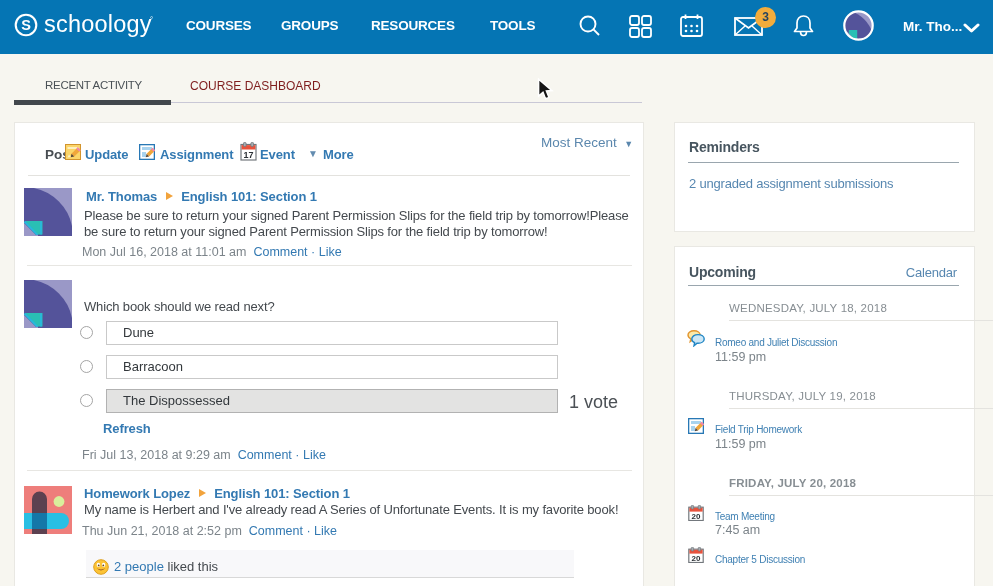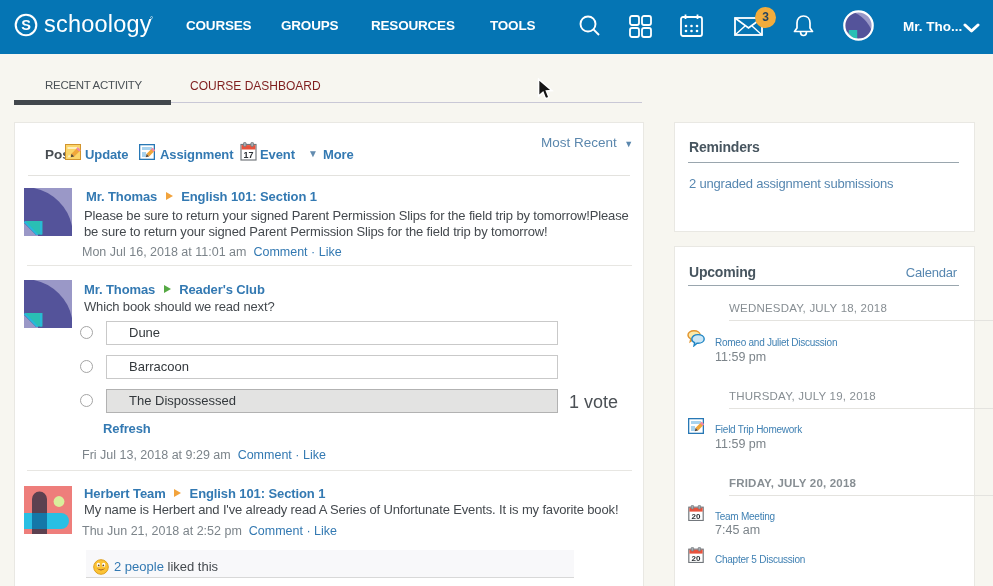--- a/index.html
+++ b/index.html
@@ -33,21 +33,21 @@
   .title { white-space:nowrap; }
   .title a { color:#3379b2; text-decoration:none; font-weight:bold; font-size:13px; letter-spacing:-0.1px; }
   .body { color:#44494e; font-size:13px; letter-spacing:-0.15px; line-height:16px; }
   .dateline { color:#7c848a; font-size:12.5px; white-space:nowrap; }
   .dateline a { color:#3379b2; text-decoration:none; }
 
   .sep { position:absolute; left:12px; width:605px; height:1px; background:#e7e6e2; }
 
   .pollrow { position:absolute; height:23px; }
   .radio { position:absolute; left:-2px; top:5px; width:13px; height:13px; border:1px solid #a5a5a5; border-radius:50%; background:#fff; }
-  .pollbox { position:absolute; left:24px; top:0; width:452px; height:24px; border:1px solid #c9c9c9; background:#fff; font-size:13px; color:#33383c; line-height:22px; padding-left:22px; }
+  .pollbox { position:absolute; left:24px; top:0; width:452px; height:24px; border:1px solid #c9c9c9; background:#fff; font-size:13px; color:#33383c; line-height:22px; padding-left:16px; }
   .pollbox.voted { background:#e3e3e2; border-color:#b2b2b2; }
 
   .likedbar { position:absolute; left:71px; top:427px; width:488px; height:28px; background:#f8f8fa; border-bottom:1px solid #d8d8d8; }
 
   
   .cardh { font-size:14px; font-weight:bold; color:#47555f; letter-spacing:-0.2px; }
   .sideb a { color:#5787b0; text-decoration:none; font-size:13px; letter-spacing:-0.2px; }
   .divider { height:1px; background:#9aa6ae; margin-top:8px; }
   .dgroup { color:#878e93; font-size:11.5px; letter-spacing:0.2px; border-bottom:1px solid #e4e3df; padding-bottom:6px;margin-left:40px; }
   .uitem a { color:#4081b3; text-decoration:none; font-size:10px; letter-spacing:-0.25px; white-space:nowrap; }
@@ -205,27 +205,20 @@
 
   <svg style="position:absolute; left:9px; top:157px;" width="48" height="48" viewBox="0 0 48 48">
     <rect width="48" height="48" fill="#9a98c7"></rect>
     <path d="M9.9 0 A49 49 0 0 1 48 38 L48 48 L0 48 L0 0 Z" fill="#54539a"></path>
     <path d="M1 33 L18.5 33 L18.5 46.5 L13.5 46.5 Z" fill="#2abfb4"></path>
     <path d="M0 35 L12 47 L0 47 Z" fill="#9a98c7"></path>
     <line x1="0.5" y1="33.5" x2="13.5" y2="47" stroke="#28b8dc" stroke-width="2"></line>
     <line x1="17" y1="33.5" x2="17" y2="46.5" stroke="#28b8dc" stroke-width="1.8"></line>
     <rect x="0" y="47" width="14" height="1" fill="#9a98c7"></rect>
   </svg>
-  <div class="title" style="position:absolute; left:69px; top:156.5px;">
-    <a href="#">Mr. Thomas</a>
-    <svg width="9" height="10" viewBox="0 0 9 10" style="margin:0 3px;">
-        <path d="M1 1 L8 5 L1 9 Z" fill="#56a944"></path>
-      </svg>
-    <a href="#">Reader's Club</a>
-  </div>
   <div class="body" style="position:absolute; left:69px; top:176px;">Which book should we read next?</div>
 
   <div class="pollrow" style="left:67px; top:198px;">
     <div class="radio"></div>
     <div class="pollbox">Dune</div>
   </div>
   <div class="pollrow" style="left:67px; top:232px;">
     <div class="radio"></div>
     <div class="pollbox">Barracoon</div>
   </div>
@@ -240,21 +233,21 @@
   <div class="sep" style="top:347px;"></div>
 
   <svg style="position:absolute; left:9px; top:363px;" width="48" height="48" viewBox="0 0 48 48">
     <rect width="48" height="48" fill="#ee7e7b"></rect>
     <circle cx="35" cy="15.5" r="5.4" fill="#d9ef9c"></circle>
     <path d="M8 48 L8 13 A 7.5 7.5 0 0 1 23 13 L23 48 Z" fill="#5c4150"></path>
     <path d="M0 27 L37 27 A 8 8 0 0 1 37 43 L0 43 Z" fill="#29bfe3"></path>
     <rect x="8" y="27" width="15" height="16" fill="#1477a8"></rect>
   </svg>
   <div class="title" style="position:absolute; left:69px; top:361px;">
-    <a href="#">Herbert Team</a>
+    <a href="#">Homework Lopez</a>
     <svg width="9" height="10" viewBox="0 0 9 10" style="margin:0 3px;">
         <path d="M1 1 L8 5 L1 9 Z" fill="#f2a33c"></path>
       </svg>
     <a href="#">English 101: Section 1</a>
   </div>
   <div class="body" style="position:absolute; left:69px; top:379px; width:560px; white-space:nowrap;">My name is Herbert and I've already read A Series of Unfortunate Events. It is my favorite book!</div>
   <div class="dateline" style="position:absolute; left:67px; top:401px;">Thu Jun 21, 2018 at 2:52 pm &nbsp;<a href="#">Comment</a> <span style="color:#3379b2;">·</span> <a href="#">Like</a></div>
 
   <div class="likedbar">
     <svg style="position:absolute; left:7px; top:8.5px;" width="16" height="16" viewBox="0 0 16 16">

